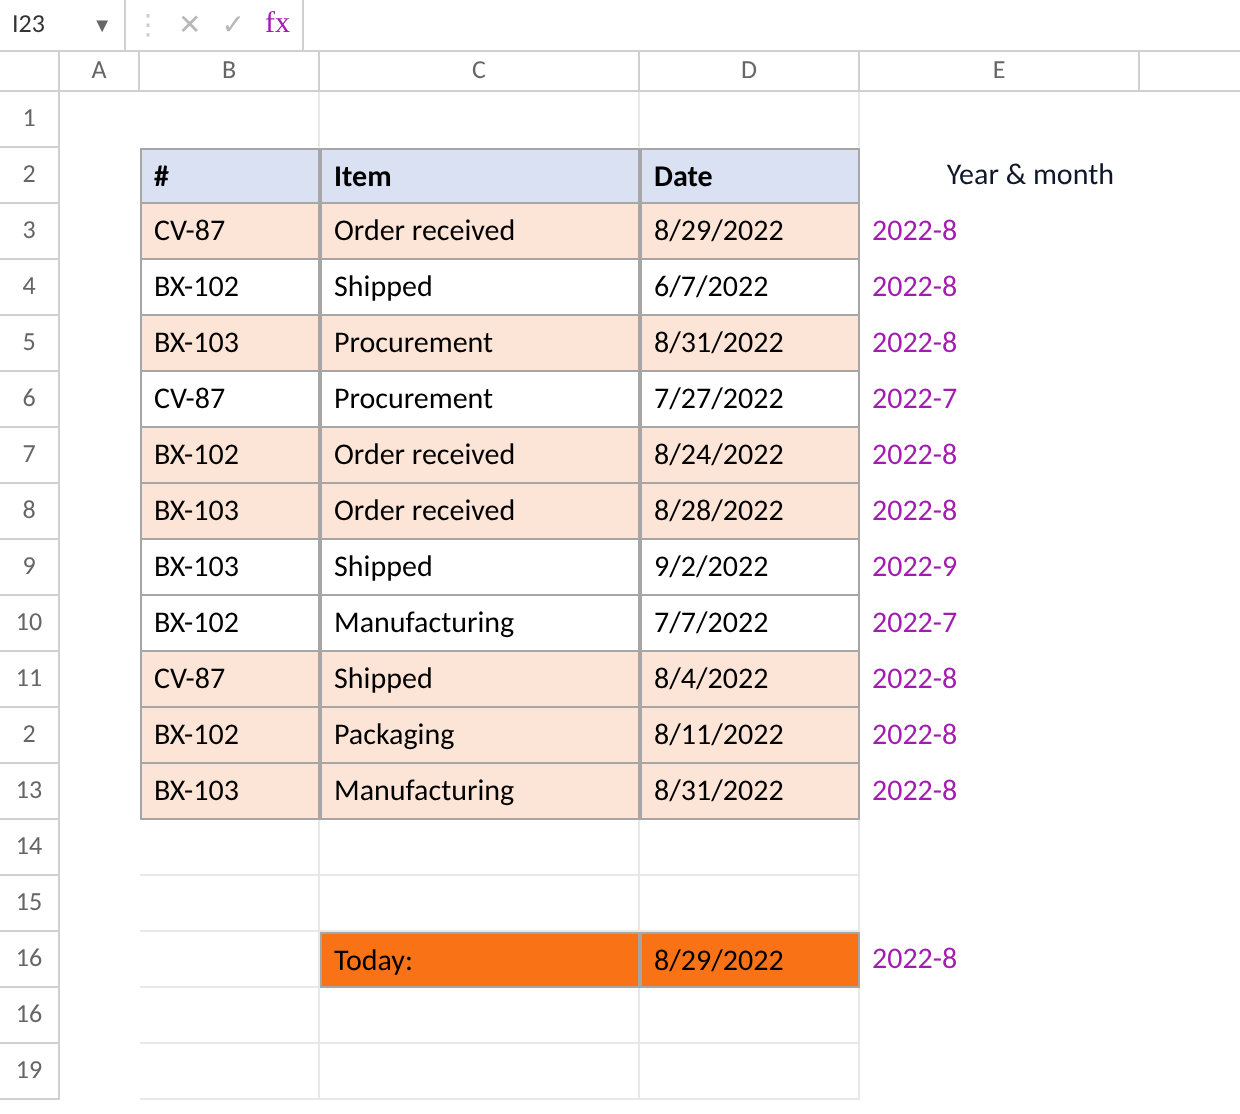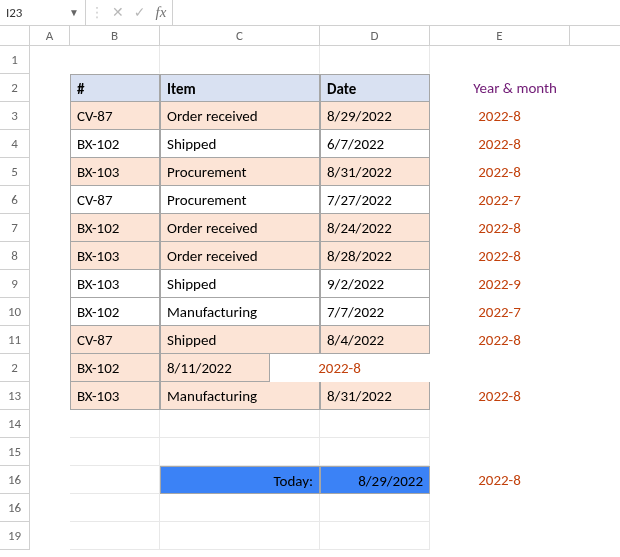--- a/index.html
+++ b/index.html
@@ -12,42 +12,42 @@
     user-select: none;
   }
   .formula-bar {
     display: flex;
     align-items: center;
     height: 26px;
     border-bottom: 1px solid #d0d0d0;
     background: #fff;
   }
   .name-box {
-    width: 86px;
+    width: 63px;
     height: 100%;
     border-right: 1px solid #d0d0d0;
     display: flex;
     align-items: center;
     padding: 0 6px;
     font-size: 13px;
     color: #333;
     justify-content: space-between;
   }
   .name-box .dd { color: #666; font-size: 10px; }
   .fx-controls {
     display: flex;
     align-items: center;
     height: 100%;
     padding: 0 6px;
     gap: 10px;
     border-right: 1px solid #d0d0d0;
     color: #b8b8b8;
     font-size: 14px;
   }
-  .fx-controls .fx { font-style: italic; font-family: 'Times New Roman', serif; color: #737373; font-size: 15px;}
+  .fx-controls .fx { font-family: 'Times New Roman', serif; color: #a21caf; font-size: 15px;}
   .fx-controls .sep { color:#ccc; margin:0 -2px;}
   .formula-input {
     flex: 1;
     height: 100%;
     padding: 0 6px;
     font-size: 13px;
   }
   .grid {
     position: relative;
   }
@@ -107,32 +107,31 @@
   .trow .cell.col-B, .trow .cell.col-C, .trow .cell.col-D {
     border-left: 1px solid #a6a6a6;
     border-right: 1px solid #a6a6a6;
     border-bottom: 1px solid #a6a6a6;
     background: #fff;
   }
   .trow.hl .cell.col-B, .trow.hl .cell.col-C, .trow.hl .cell.col-D {
     background: #fce4d6;
   }
   .cell.col-E.helper {
-    color: #c2410c;
-    text-align: center;
+    color: #a21caf;
+    text-align: left;
   }
   .cell.col-E.header-helper {
-    color: #701a75;
+    color: #0f172a;
     text-align: right;
     padding-right: 12px;
   }
   .today-row .cell.col-C, .today-row .cell.col-D {
     border: 1px solid #a6a6a6;
-    background: #3b82f6;
-    text-align: right;
+    background: #f97316;
   }
 </style>
 </head>
 <body>
 
 <div class="formula-bar">
   <div class="name-box">
     <span>I23</span>
     <span class="dd">▼</span>
   </div>
@@ -241,20 +240,21 @@
         <div class="cell col-A"></div>
         <div class="cell col-B">CV-87</div>
         <div class="cell col-C">Shipped</div>
         <div class="cell col-D">8/4/2022</div>
         <div class="cell col-E helper">2022-8</div>
       </div>
       <div class="row trow hl">
         <div class="row-h">2</div>
         <div class="cell col-A"></div>
         <div class="cell col-B">BX-102</div>
+        <div class="cell col-C">Packaging</div>
         <div class="cell col-D">8/11/2022</div>
         <div class="cell col-E helper">2022-8</div>
       </div>
       <div class="row trow hl">
         <div class="row-h">13</div>
         <div class="cell col-A"></div>
         <div class="cell col-B">BX-103</div>
         <div class="cell col-C">Manufacturing</div>
         <div class="cell col-D">8/31/2022</div>
         <div class="cell col-E helper">2022-8</div>

